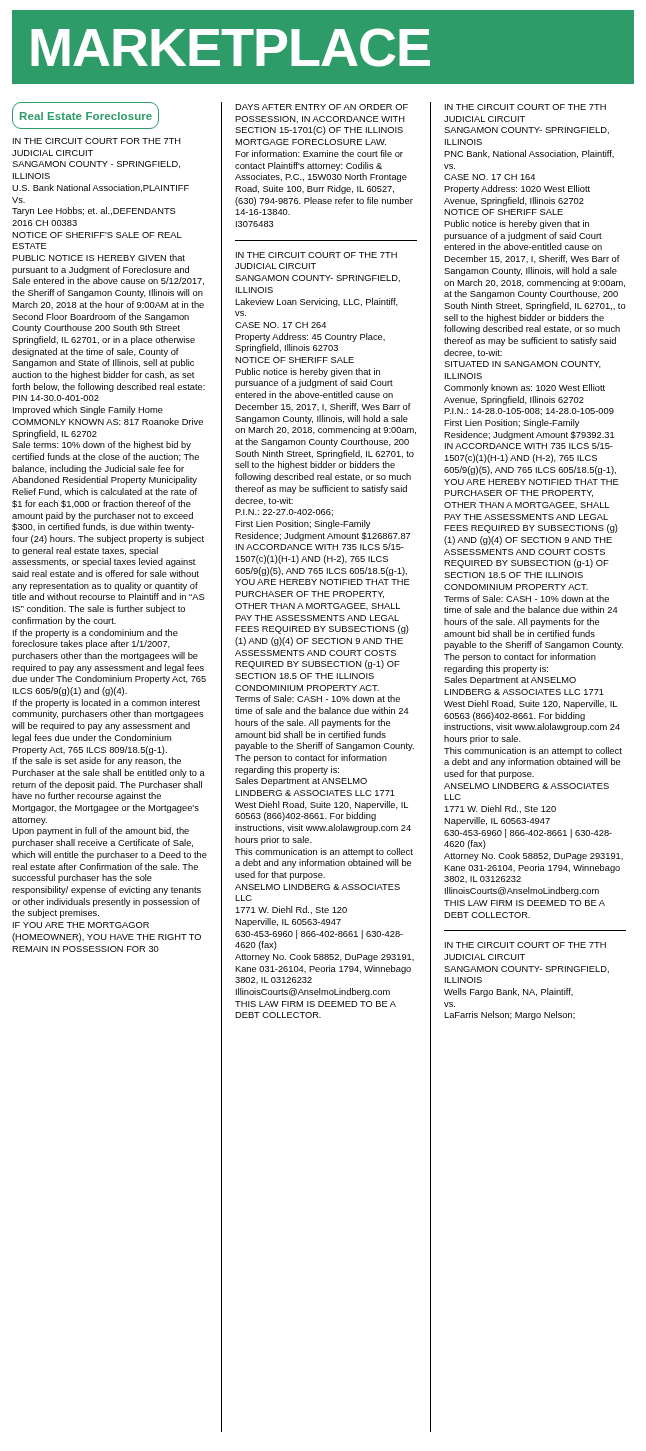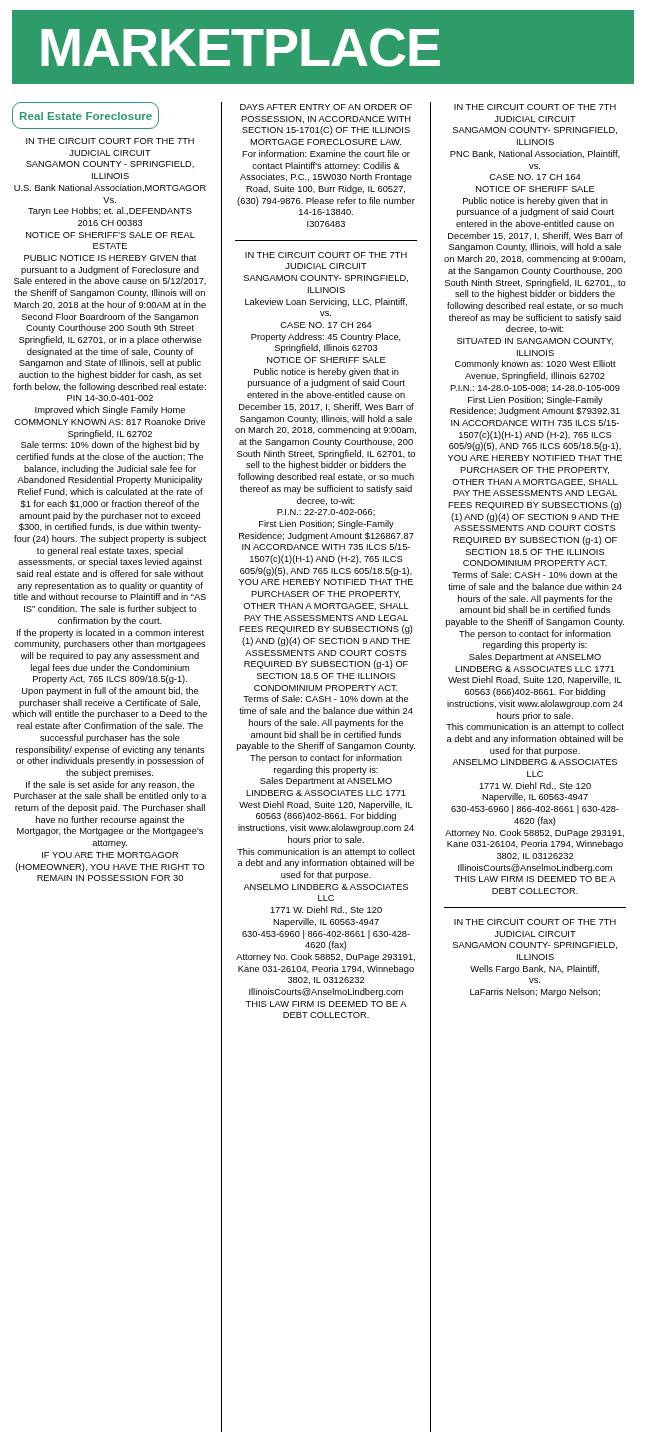--- a/index.html
+++ b/index.html
@@ -21,21 +21,21 @@
     box-sizing: border-box;
     padding: 0 12px;
   }
   
   .masthead {
     background: #2e9c68;
     height: 74px;
     margin: 10px 0 0 0;
     display: flex;
     align-items: center;
-    padding-left: 26px;
+    padding-left: 16px;
     box-sizing: border-box;
   }
   .masthead-title {
     color: #ffffff;
     font-size: 54px;
     font-weight: bold;
     letter-spacing: -1px;
     line-height: 1;
     font-family: "Liberation Sans", sans-serif;
   }
@@ -52,21 +52,21 @@
     overflow: hidden;
   }
   .col + .col {
     border-left: 1px solid #000;
     padding-left: 13px;
     margin-left: 13px;
   }
   .col-inner {
     font-size: 9.3px;
     line-height: 11.6px;
-    text-align: center;
+    text-align: left;
   }
   
   .section-badge {
     border: 1.5px solid #2e9c68;
     border-radius: 9px;
     padding: 3px 6px 4px 6px;
     display: inline-block;
     margin-bottom: 7px;
   }
   .section-badge span {
@@ -100,34 +100,35 @@
   <div class="columns">
 
     <div class="col">
       <div class="section-badge">
         <span>Real Estate Foreclosure</span>
       </div>
       <div class="col-inner">
         <div class="ad">
           <p>IN THE CIRCUIT COURT FOR THE 7TH JUDICIAL CIRCUIT</p>
           <p>SANGAMON COUNTY - SPRINGFIELD, ILLINOIS</p>
-          <p>U.S. Bank National Association,MORTGAGOR</p>
+          <p>U.S. Bank National Association,PLAINTIFF</p>
           <p>Vs.</p>
           <p>Taryn Lee Hobbs; et. al.,DEFENDANTS</p>
           <p>2016 CH 00383</p>
           <p>NOTICE OF SHERIFF'S SALE OF REAL ESTATE</p>
           <p>PUBLIC NOTICE IS HEREBY GIVEN that pursuant to a Judgment of Foreclosure and Sale entered in the above cause on 5/12/2017, the Sheriff of Sangamon County, Illinois will on March 20, 2018 at the hour of 9:00AM at in the Second Floor Boardroom of the Sangamon County Courthouse 200 South 9th Street Springfield, IL 62701, or in a place otherwise designated at the time of sale, County of Sangamon and State of Illinois, sell at public auction to the highest bidder for cash, as set forth below, the following described real estate:</p>
           <p>PIN 14-30.0-401-002</p>
           <p>Improved which Single Family Home</p>
           <p>COMMONLY KNOWN AS: 817 Roanoke Drive</p>
           <p>Springfield, IL 62702</p>
           <p>Sale terms: 10% down of the highest bid by certified funds at the close of the auction; The balance, including the Judicial sale fee for Abandoned Residential Property Municipality Relief Fund, which is calculated at the rate of $1 for each $1,000 or fraction thereof of the amount paid by the purchaser not to exceed $300, in certified funds, is due within twenty-four (24) hours. The subject property is subject to general real estate taxes, special assessments, or special taxes levied against said real estate and is offered for sale without any representation as to quality or quantity of title and without recourse to Plaintiff and in “AS IS” condition. The sale is further subject to confirmation by the court.</p>
+          <p>If the property is a condominium and the foreclosure takes place after 1/1/2007, purchasers other than the mortgagees will be required to pay any assessment and legal fees due under The Condominium Property Act, 765 ILCS 605/9(g)(1) and (g)(4).</p>
           <p>If the property is located in a common interest community, purchasers other than mortgagees will be required to pay any assessment and legal fees due under the Condominium Property Act, 765 ILCS 809/18.5(g-1).</p>
+          <p>If the sale is set aside for any reason, the Purchaser at the sale shall be entitled only to a return of the deposit paid. The Purchaser shall have no further recourse against the Mortgagor, the Mortgagee or the Mortgagee's attorney.</p>
           <p>Upon payment in full of the amount bid, the purchaser shall receive a Certificate of Sale, which will entitle the purchaser to a Deed to the real estate after Confirmation of the sale. The successful purchaser has the sole responsibility/ expense of evicting any tenants or other individuals presently in possession of the subject premises.</p>
-          <p>If the sale is set aside for any reason, the Purchaser at the sale shall be entitled only to a return of the deposit paid. The Purchaser shall have no further recourse against the Mortgagor, the Mortgagee or the Mortgagee's attorney.</p>
           <p>IF YOU ARE THE MORTGAGOR (HOMEOWNER), YOU HAVE THE RIGHT TO REMAIN IN POSSESSION FOR 30</p>
         </div>
       </div>
     </div>
 
     <div class="col">
       <div class="col-inner">
         <div class="ad">
           <p>DAYS AFTER ENTRY OF AN ORDER OF POSSESSION, IN ACCORDANCE WITH SECTION 15-1701(C) OF THE ILLINOIS MORTGAGE FORECLOSURE LAW.</p>
           <p>For information: Examine the court file or contact Plaintiff's attorney: Codilis &amp; Associates, P.C., 15W030 North Frontage Road, Suite 100, Burr Ridge, IL 60527, (630) 794-9876. Please refer to file number 14-16-13840.</p>
@@ -162,20 +163,21 @@
     </div>
 
     <div class="col">
       <div class="col-inner">
         <div class="ad">
           <p>IN THE CIRCUIT COURT OF THE 7TH JUDICIAL CIRCUIT</p>
           <p>SANGAMON COUNTY- SPRINGFIELD, ILLINOIS</p>
           <p>PNC Bank, National Association, Plaintiff,</p>
           <p>vs.</p>
           <p>CASE NO. 17 CH 164</p>
+          <p>Property Address: 1020 West Elliott Avenue, Springfield, Illinois 62702</p>
           <p>NOTICE OF SHERIFF SALE</p>
           <p>Public notice is hereby given that in pursuance of a judgment of said Court entered in the above-entitled cause on December 15, 2017, I, Sheriff, Wes Barr of Sangamon County, Illinois, will hold a sale on March 20, 2018, commencing at 9:00am, at the Sangamon County Courthouse, 200 South Ninth Street, Springfield, IL 62701,, to sell to the highest bidder or bidders the following described real estate, or so much thereof as may be sufficient to satisfy said decree, to-wit:</p>
           <p>SITUATED IN SANGAMON COUNTY, ILLINOIS</p>
           <p>Commonly known as: 1020 West Elliott Avenue, Springfield, Illinois 62702</p>
           <p>P.I.N.:  14-28.0-105-008; 14-28.0-105-009</p>
           <p>First Lien Position; Single-Family Residence; Judgment Amount $79392.31</p>
           <p>IN ACCORDANCE WITH 735 ILCS 5/15-1507(c)(1)(H-1) AND (H-2), 765 ILCS 605/9(g)(5), AND 765 ILCS 605/18.5(g-1), YOU ARE HEREBY NOTIFIED THAT THE PURCHASER OF THE PROPERTY, OTHER THAN A MORTGAGEE, SHALL PAY THE ASSESSMENTS AND LEGAL FEES REQUIRED BY SUBSECTIONS (g)(1) AND (g)(4) OF SECTION 9 AND THE ASSESSMENTS AND COURT COSTS REQUIRED BY SUBSECTION (g-1) OF SECTION 18.5 OF THE ILLINOIS CONDOMINIUM PROPERTY ACT.</p>
           <p>Terms of Sale:  CASH - 10% down at the time of sale and the balance due within 24 hours of the sale.  All payments for the amount bid shall be in certified funds payable to the Sheriff of Sangamon County.</p>
           <p>The person to contact for information regarding this property is:</p>
           <p>Sales Department at ANSELMO LINDBERG &amp; ASSOCIATES LLC 1771 West Diehl Road, Suite 120, Naperville, IL 60563 (866)402-8661.  For bidding instructions, visit www.alolawgroup.com 24 hours prior to sale.</p>

